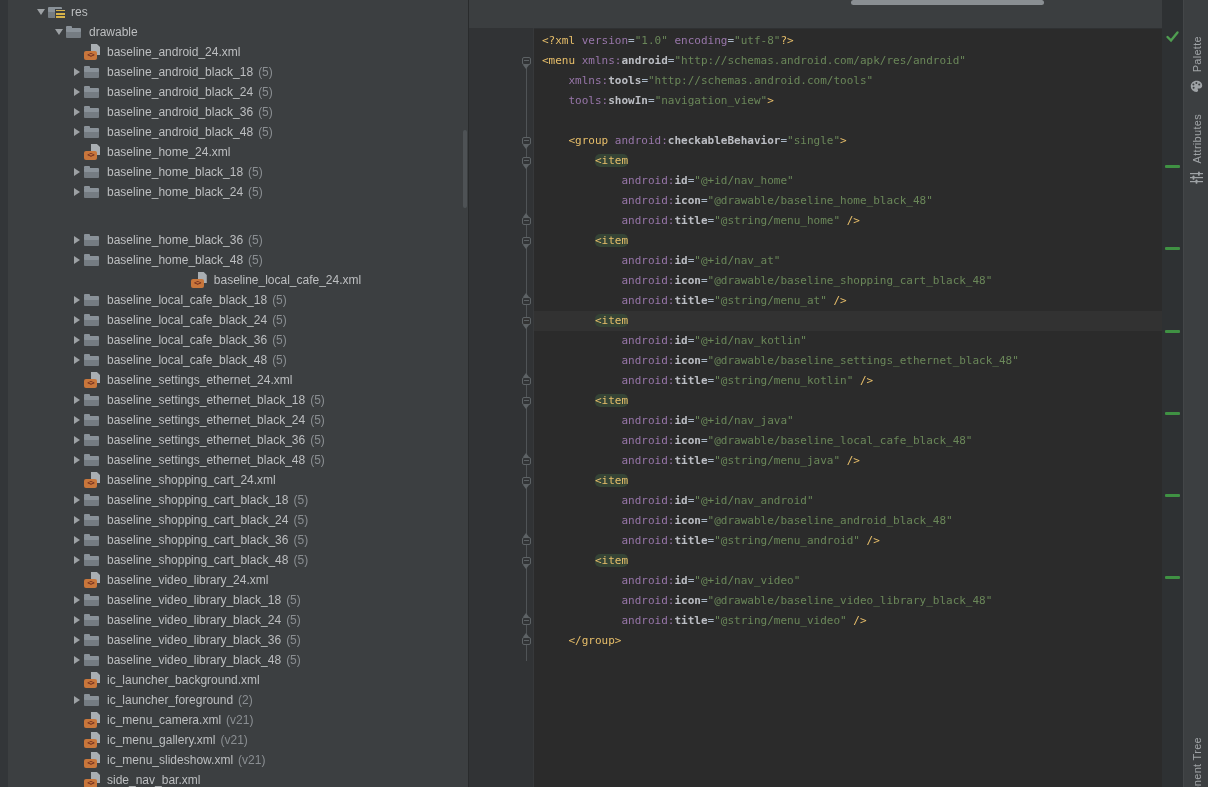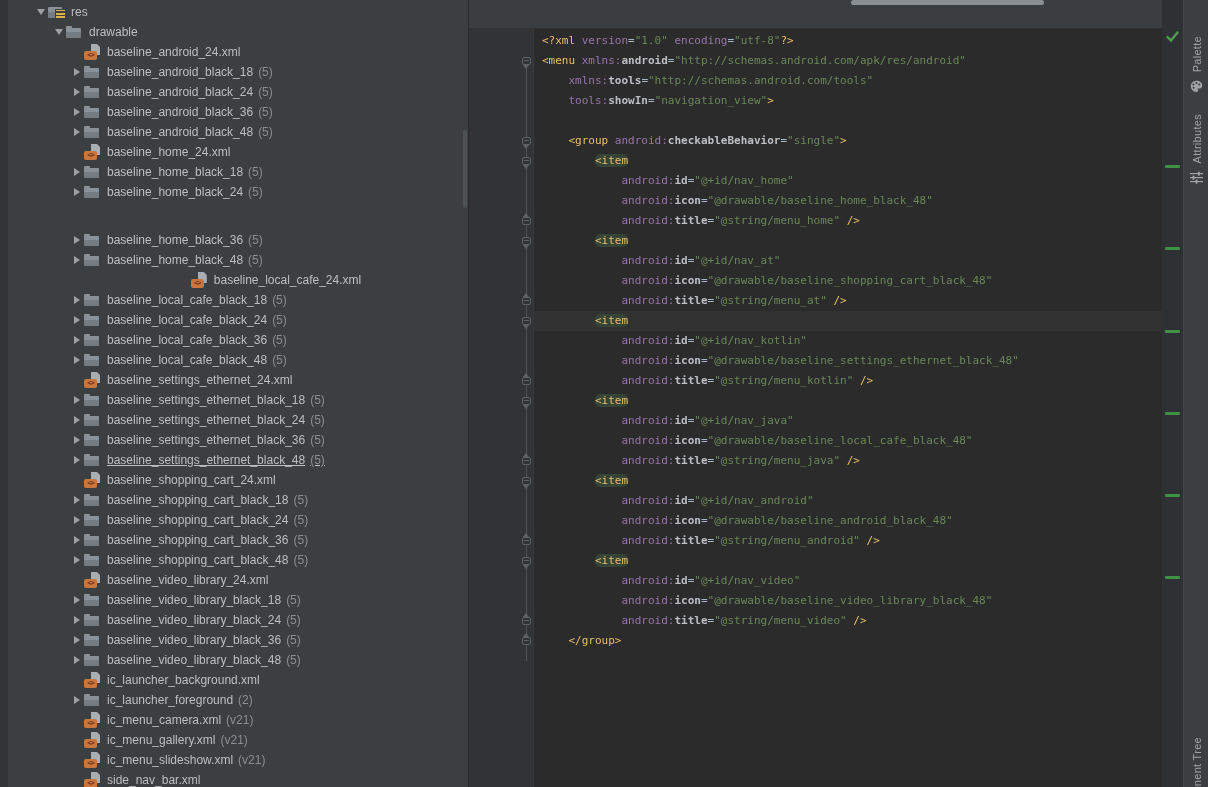--- a/index.html
+++ b/index.html
@@ -190,21 +190,21 @@
           <span class="tw-icon folder"></span>
           <span class="tw-label">baseline_settings_ethernet_black_24</span>
           <span class="tw-badge">(5)</span>
         </div>
         <div class="tree-row" style="padding-left: 62px;">
           <span class="tw-arrow col"></span>
           <span class="tw-icon folder"></span>
           <span class="tw-label">baseline_settings_ethernet_black_36</span>
           <span class="tw-badge">(5)</span>
         </div>
-        <div class="tree-row" style="padding-left: 62px; text-decoration: underline;">
+        <div class="tree-row" style="padding-left: 62px;">
           <span class="tw-arrow col"></span>
           <span class="tw-icon folder"></span>
           <span class="tw-label">baseline_settings_ethernet_black_48</span>
           <span class="tw-badge">(5)</span>
         </div>
         <div class="tree-row" style="padding-left: 62px;">
           <span class="tw-arrow "></span>
           <span class="tw-icon xml-file"></span>
           <span class="tw-label">baseline_shopping_cart_24.xml</span>
         </div>

